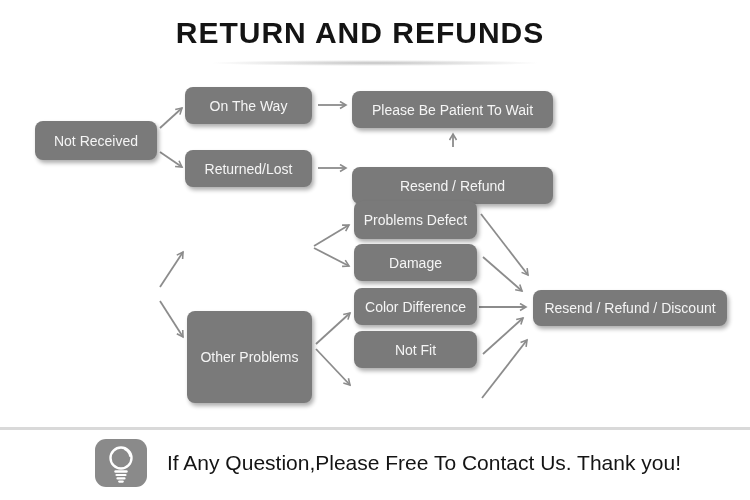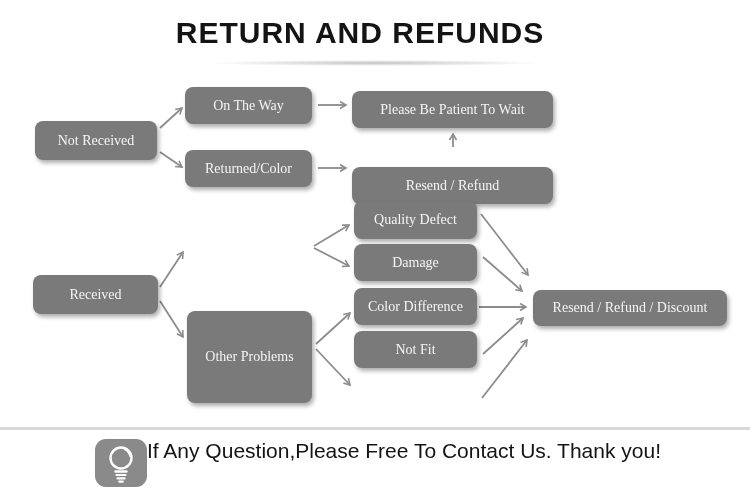--- a/index.html
+++ b/index.html
@@ -31,31 +31,30 @@
   }
   .node{
     position:absolute;
     background:var(--node-bg);
     color:var(--node-text);
     border-radius:8px;
     display:flex;align-items:center;justify-content:center;
     font-size:14px;
     box-shadow:2px 3px 4px rgba(0,0,0,0.32);
     white-space:nowrap;
-    font-family:Liberation Serif, serif;
   }
   svg.arrows{position:absolute;inset:0;pointer-events:none;}
   svg.arrows line{stroke:var(--arrow);stroke-width:1.8;}
   .footer-divider{
     position:absolute;left:0;top:427px;width:750px;height:3px;
     background:var(--divider);
   }
   .footer{
     position:absolute;left:95px;top:439px;height:48px;
-    display:flex;gap:0;
+    display:flex;align-items:center;gap:20px;
   }
   .footer-icon{width:52px;height:48px;flex:0 0 auto;}
   .footer-text{
     font-size:21px;color:var(--title-text);
   }
 </style>
 </head>
 <body>
 
 <div class="stage">
@@ -83,25 +82,24 @@
     <line x1="481" y1="214" x2="528" y2="275" marker-end="url(#ah)"></line>
     <line x1="483" y1="257" x2="522" y2="291" marker-end="url(#ah)"></line>
     <line x1="479" y1="307" x2="526" y2="307" marker-end="url(#ah)"></line>
     <line x1="483" y1="354" x2="523" y2="318" marker-end="url(#ah)"></line>
     <line x1="482" y1="398" x2="527" y2="340" marker-end="url(#ah)"></line>
   </svg>
 
   <div class="node" style="left:35px;top:121px;width:122px;height:39px;">Not Received</div>
   <div class="node" style="left:185px;top:87px;width:127px;height:37px;">On The Way</div>
   <div class="node" style="left:352px;top:91px;width:201px;height:37px;">Please Be Patient To Wait</div>
-  <div class="node" style="left:185px;top:150px;width:127px;height:37px;">Returned/Color</div>
+  <div class="node" style="left:185px;top:150px;width:127px;height:37px;">Returned/Lost</div>
   <div class="node" style="left:352px;top:167px;width:201px;height:37px;">Resend / Refund</div>
-  <div class="node" style="left:33px;top:275px;width:125px;height:39px;">Received</div>
   <div class="node" style="left:187px;top:311px;width:125px;height:92px;">Other Problems</div>
-  <div class="node" style="left:354px;top:201px;width:123px;height:38px;">Quality Defect</div>
+  <div class="node" style="left:354px;top:201px;width:123px;height:38px;">Problems Defect</div>
   <div class="node" style="left:354px;top:244px;width:123px;height:37px;">Damage</div>
   <div class="node" style="left:354px;top:288px;width:123px;height:37px;">Color Difference</div>
   <div class="node" style="left:354px;top:331px;width:123px;height:37px;">Not Fit</div>
   <div class="node" style="left:533px;top:290px;width:194px;height:36px;">Resend / Refund / Discount</div>
 
   <div class="footer-divider"></div>
   <div class="footer">
     <svg class="footer-icon" viewBox="0 0 52 48" aria-hidden="true">
       <rect x="0" y="0" width="52" height="48" rx="11" fill="var(--icon-bg)"></rect>
       <circle cx="26" cy="19" r="10.5" fill="none" stroke="#ffffff" stroke-width="2.4"></circle>

